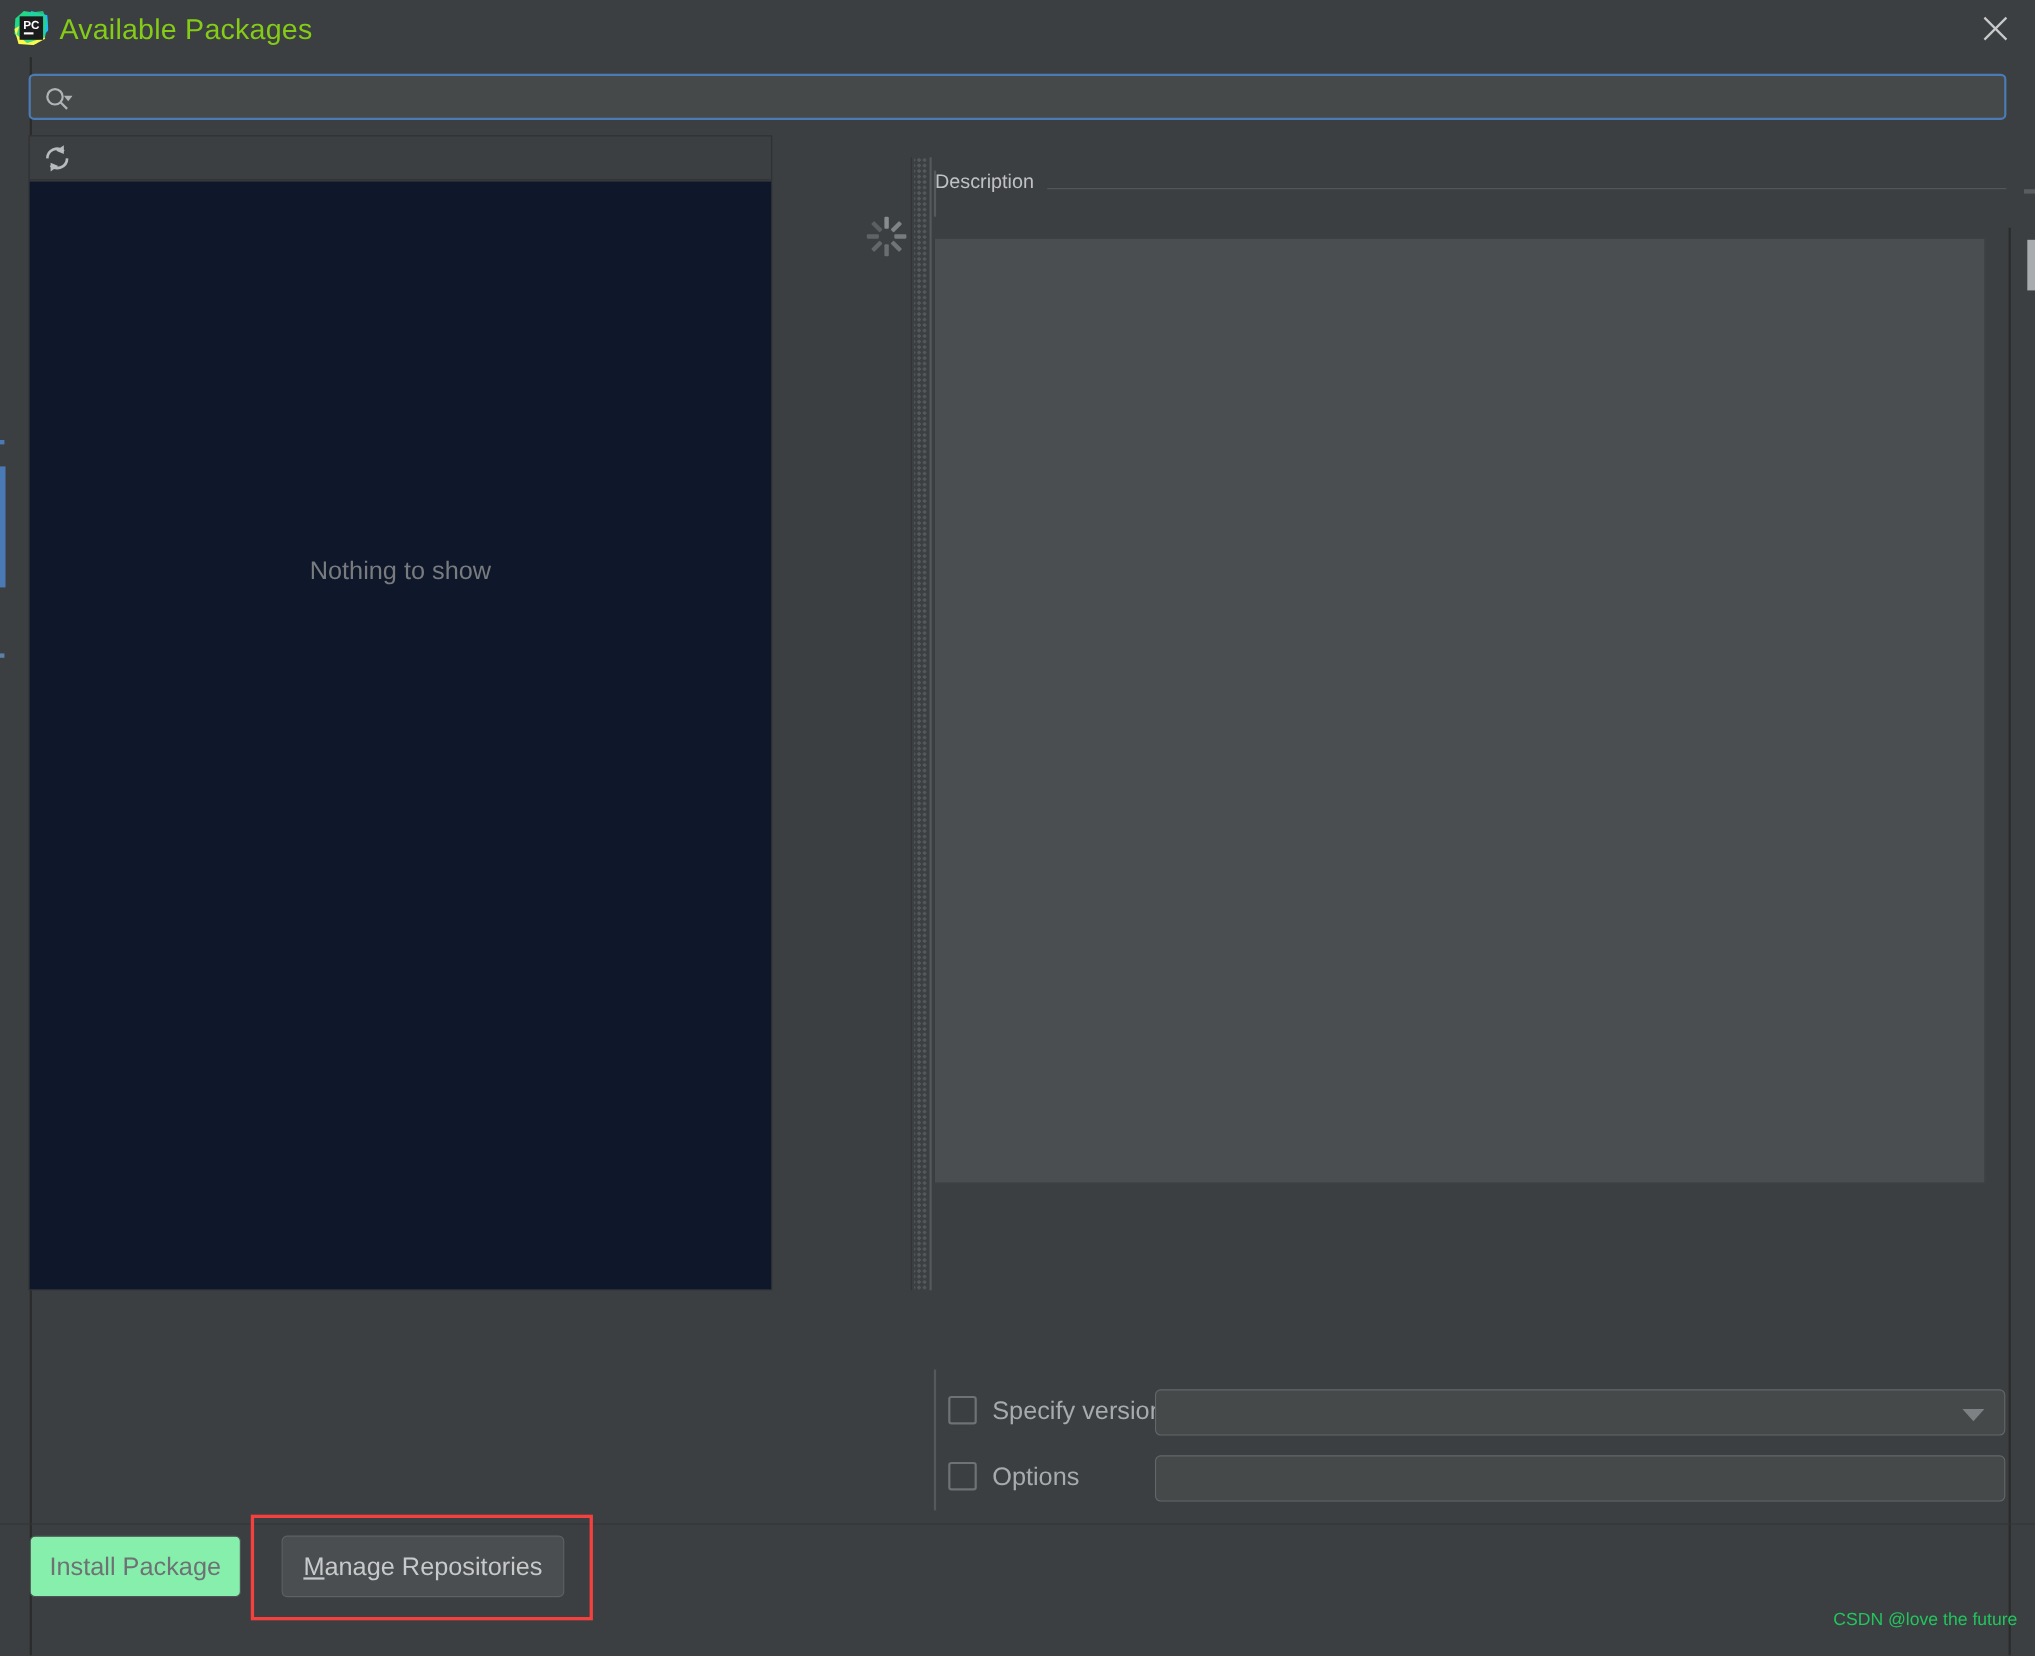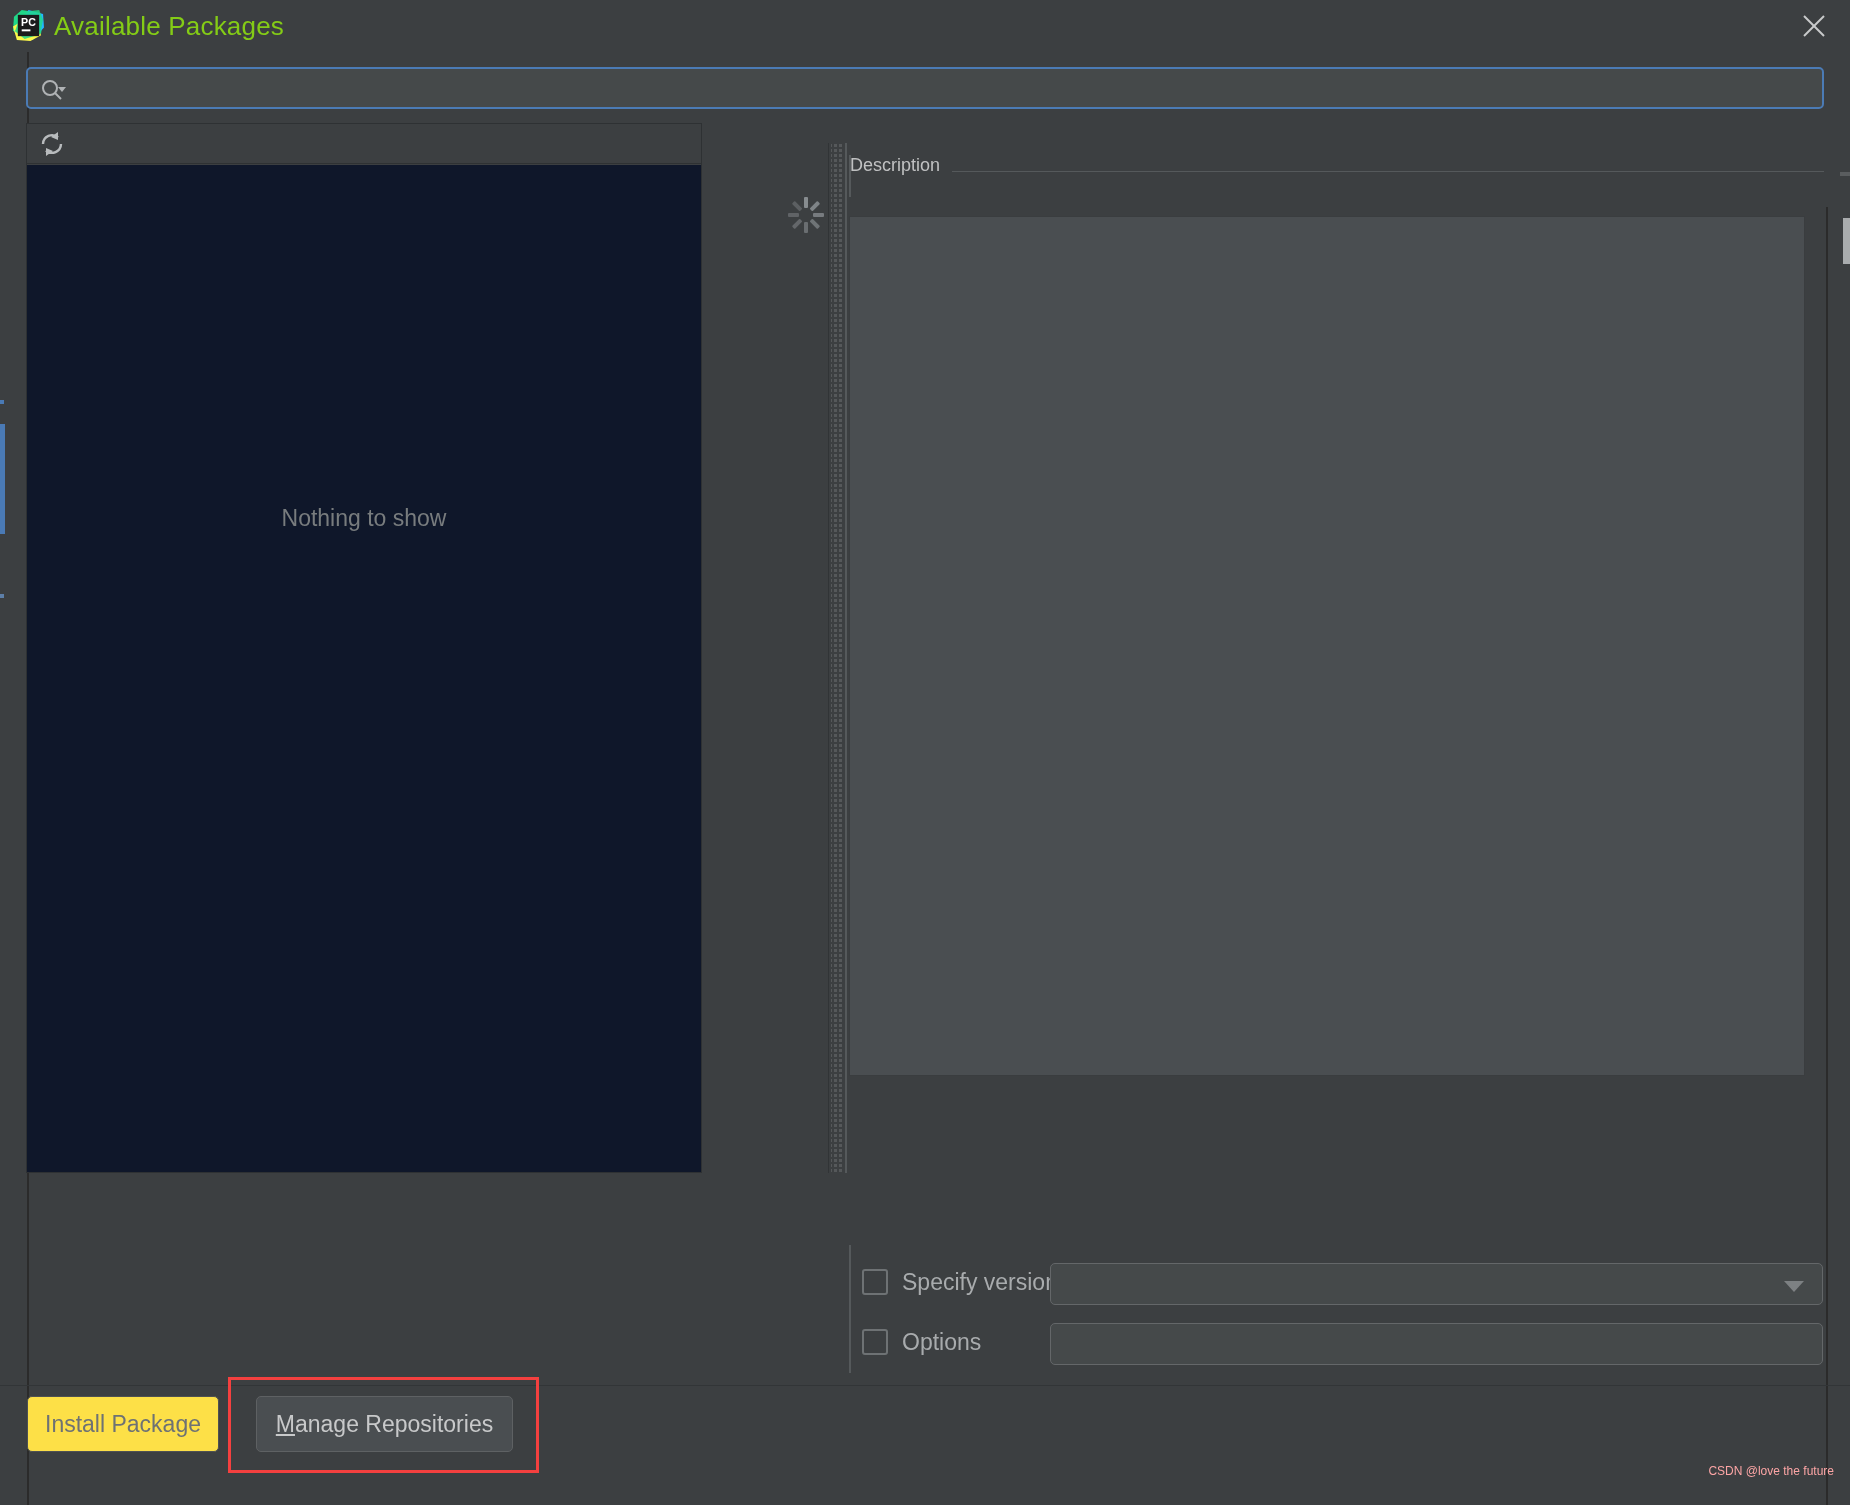--- a/index.html
+++ b/index.html
@@ -174,35 +174,35 @@
     position: absolute; height: 56px;
     border: 1px solid #5e6163; border-radius: 5px;
     background: #4a4e51;
     font-family: "Liberation Sans", sans-serif;
     font-size: 23px; color: #c8c9ca;
     display: flex; align-items: center; justify-content: center;
     cursor: pointer;
   }
   .btn-install {
     left: 27px; top: 1396px; width: 192px;
-    background: #fde047; color: #6e7274; border-color: #4e5153;
+    background: #86efac; color: #6e7274; border-color: #4e5153;
     cursor: default;
   }
   .btn-manage {
     left: 256px; top: 1396px; width: 257px;
   }
   .mnemonic { text-decoration: underline; }
   .highlight-box {
     position: absolute; left: 228px; top: 1377px; width: 311px; height: 96px;
     border: 3px solid #f4403f;
     pointer-events: none;
   }
   .watermark {
     position: absolute; right: 16px; top: 1464px;
-    font-size: 12px; color: #fca5a5; margin-left: 44px;
+    font-size: 16px; color: #22c55e; margin-left: 44px;
   }
 </style>
 </head>
 <body>
 
 <div class="edge-artifact-left-line"></div>
 <div class="edge-scroll-thumb"></div>
 <div class="edge-tick-a"></div>
 <div class="edge-tick-b"></div>
 <div class="edge-right-tick"></div>

